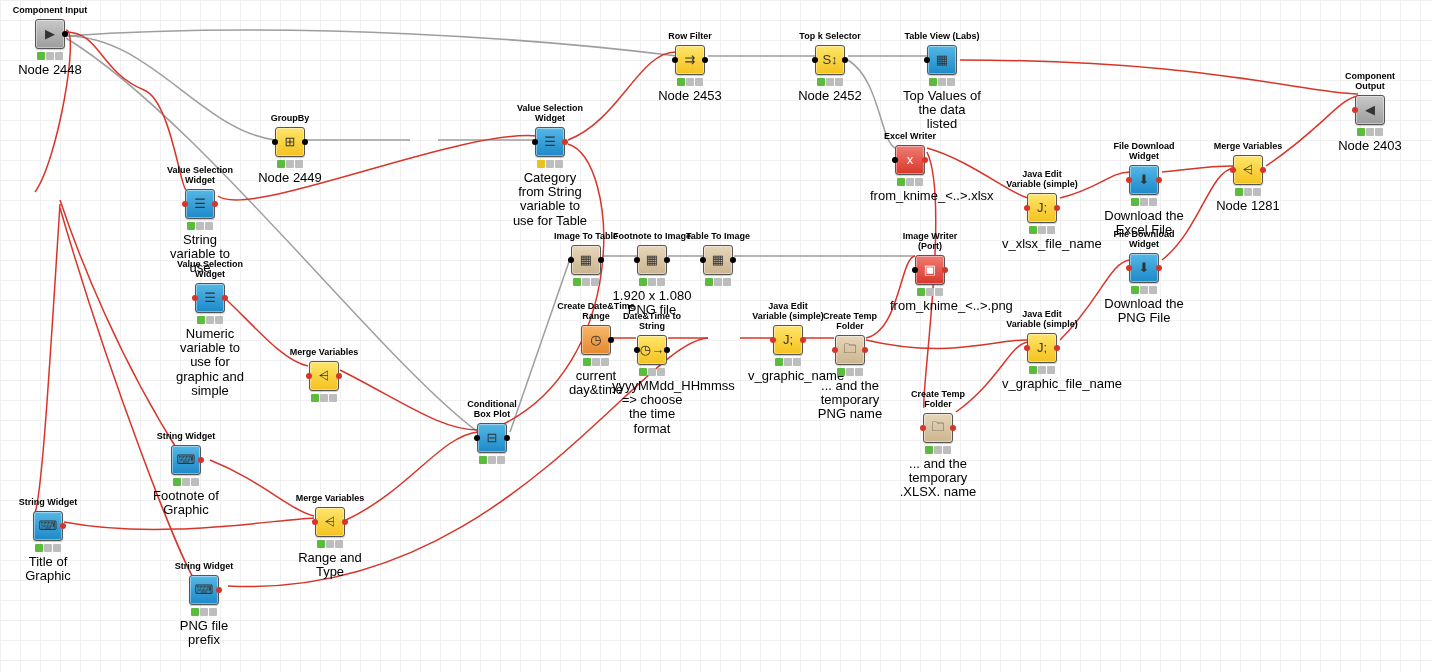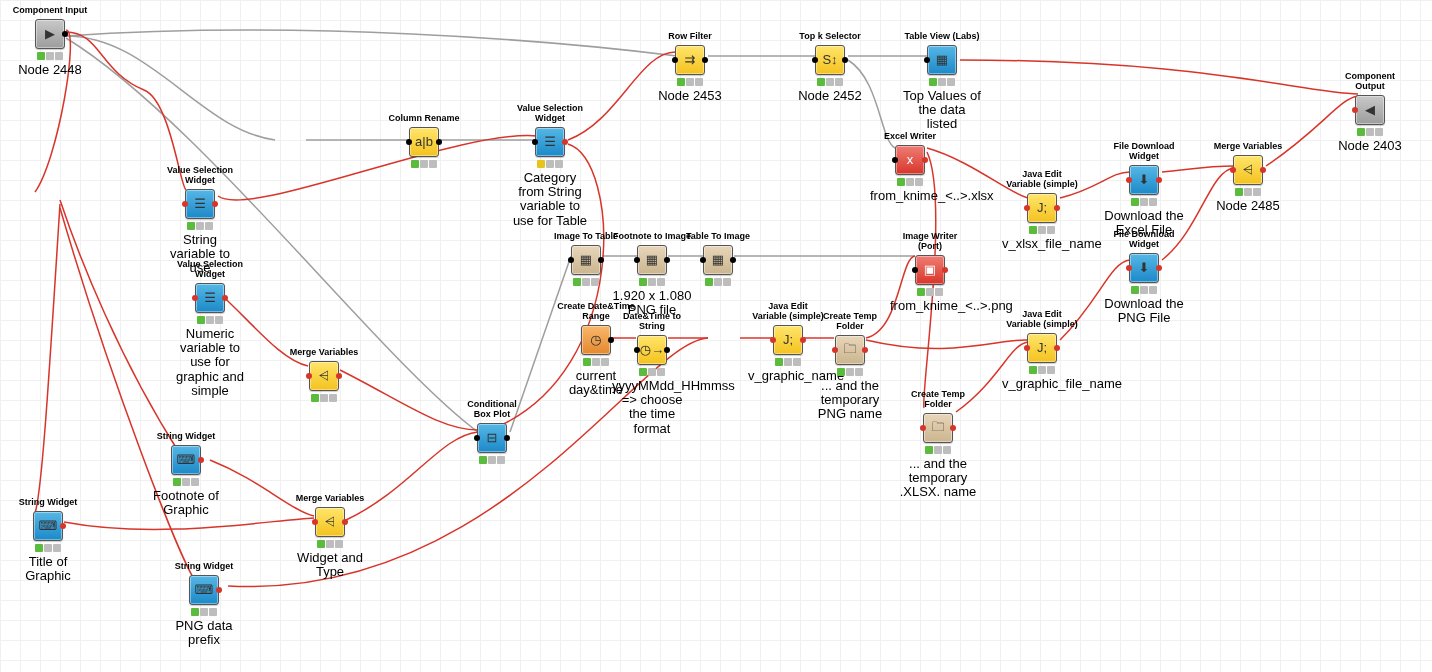--- a/index.html
+++ b/index.html
@@ -125,35 +125,35 @@
         <span class="port right red"></span>
       </div>
   <div class="status">
         <span style="background:#5bbb3d"></span>
         <span style="background:#bdbdbd"></span>
         <span style="background:#bdbdbd"></span>
       </div>
   <div class="sub">Numeric variable to use for graphic and simple</div>
 </div>
 
-
-<div class="node" style="left:384px;top:114px">
-  <div class="title">Column Rename</div>
-  <div class="icon c-yellow">
-        <span class="glyph">a|b</span>
-        <span class="port left black"></span>
-        <span class="port right black"></span>
-      </div>
-  <div class="status">
-        <span style="background:#5bbb3d"></span>
-        <span style="background:#bdbdbd"></span>
-        <span style="background:#bdbdbd"></span>
-      </div>
-  <div class="sub"></div>
-</div>
+<div class="node" style="left:250px;top:114px">
+  <div class="title">GroupBy</div>
+  <div class="icon c-yellow">
+        <span class="glyph">⊞</span>
+        <span class="port left black"></span>
+        <span class="port right black"></span>
+      </div>
+  <div class="status">
+        <span style="background:#5bbb3d"></span>
+        <span style="background:#bdbdbd"></span>
+        <span style="background:#bdbdbd"></span>
+      </div>
+  <div class="sub">Node 2449</div>
+</div>
+
 
 <div class="node" style="left:510px;top:104px">
   <div class="title">Value Selection
 Widget</div>
   <div class="icon c-blue">
         <span class="glyph">☰</span>
         <span class="port left black"></span>
         <span class="port right red"></span>
       </div>
   <div class="status">
@@ -261,21 +261,21 @@
   <div class="icon c-yellow">
         <span class="glyph">⩤</span>
         <span class="port left red"></span>
         <span class="port right red"></span>
       </div>
   <div class="status">
         <span style="background:#5bbb3d"></span>
         <span style="background:#bdbdbd"></span>
         <span style="background:#bdbdbd"></span>
       </div>
-  <div class="sub">Node 2485</div>
+  <div class="sub">Node 1281</div>
 </div>
 
 <div class="node" style="left:1330px;top:72px">
   <div class="title">Component Output</div>
   <div class="icon c-gray">
         <span class="glyph">◀</span>
         <span class="port left red"></span>
       </div>
   <div class="status">
         <span style="background:#5bbb3d"></span>
@@ -494,21 +494,21 @@
   <div class="icon c-yellow">
         <span class="glyph">⩤</span>
         <span class="port left red"></span>
         <span class="port right red"></span>
       </div>
   <div class="status">
         <span style="background:#5bbb3d"></span>
         <span style="background:#bdbdbd"></span>
         <span style="background:#bdbdbd"></span>
       </div>
-  <div class="sub">Widget and Type</div>
+  <div class="sub">Range and Type</div>
 </div>
 
 <div class="node" style="left:146px;top:432px">
   <div class="title">String Widget</div>
   <div class="icon c-blue">
         <span class="glyph">⌨</span>
         <span class="port right red"></span>
       </div>
   <div class="status">
         <span style="background:#5bbb3d"></span>
@@ -536,16 +536,16 @@
   <div class="title">String Widget</div>
   <div class="icon c-blue">
         <span class="glyph">⌨</span>
         <span class="port right red"></span>
       </div>
   <div class="status">
         <span style="background:#5bbb3d"></span>
         <span style="background:#bdbdbd"></span>
         <span style="background:#bdbdbd"></span>
       </div>
-  <div class="sub">PNG data prefix</div>
+  <div class="sub">PNG file prefix</div>
 </div>
 
 </div>
 
 </body></html>

